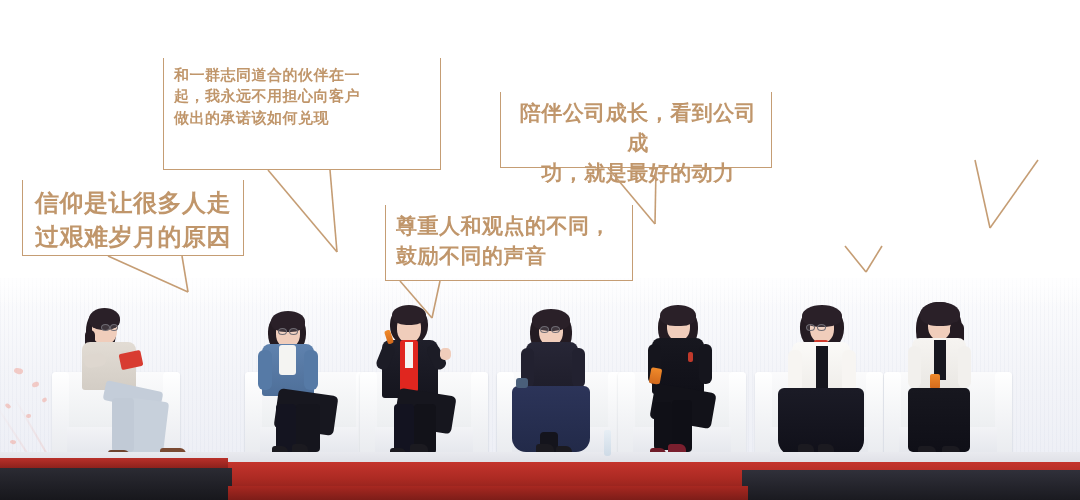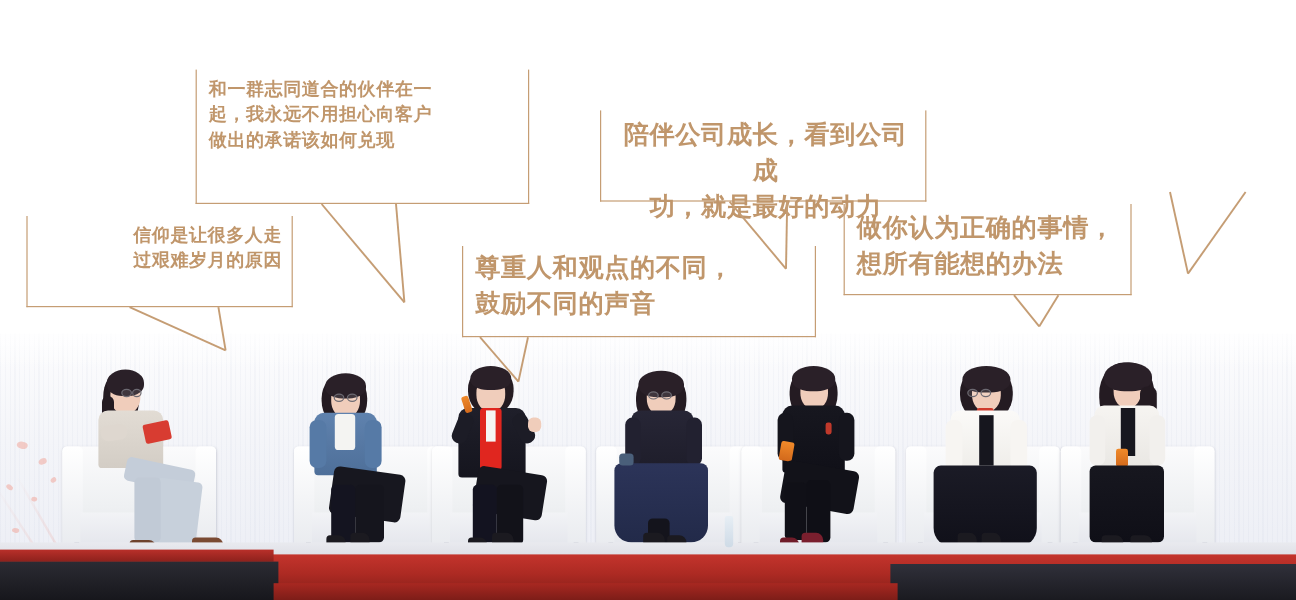--- a/index.html
+++ b/index.html
@@ -347,60 +347,56 @@
 
     <div class="floor"></div>
     <div class="carpet-left"></div>
     <div class="carpet"></div>
     <div class="apron"></div>
     <div class="apron-r"></div>
     <div class="carpet-bottom"></div>
   </div>
 
   <div class="bubble" style="left:22px; top:180px; width:222px; height:76px;">
-    <div class="txt" style="font-size:15px; padding:6px 8px 0 12px;text-align:right;">信仰是让很多人走
+    <div class="txt" style="font-size:24px; padding:6px 8px 0 12px;">信仰是让很多人走
 过艰难岁月的原因</div>
   </div>
   <svg class="tail" style="left:0; top:0; width:1080px; height:500px;">
     <line x1="108" y1="256" x2="188" y2="292"></line>
     <line x1="182" y1="256" x2="188" y2="292"></line>
   </svg>
 
   <div class="bubble" style="left:163px; top:58px; width:278px; height:112px;">
     <div class="txt" style="font-size:15px; padding:6px 6px 0 10px;">和一群志同道合的伙伴在一
 起，我永远不用担心向客户
 做出的承诺该如何兑现</div>
   </div>
   <svg class="tail" style="left:0; top:0; width:1080px; height:500px;">
     <line x1="268" y1="170" x2="337" y2="252"></line>
     <line x1="330" y1="170" x2="337" y2="252"></line>
   </svg>
 
-  <div class="bubble" style="left:385px; top:205px; width:295px; height:76px;font-family:Liberation Mono, monospace;">
+  <div class="bubble" style="left:385px; top:205px; width:248px; height:76px;">
     <div class="txt" style="font-size:21px; padding:6px 6px 0 10px;">尊重人和观点的不同，
 鼓励不同的声音</div>
   </div>
   <svg class="tail" style="left:0; top:0; width:1080px; height:500px;">
     <line x1="400" y1="281" x2="432" y2="318"></line>
     <line x1="440" y1="281" x2="432" y2="318"></line>
   </svg>
 
   <div class="bubble" style="left:500px; top:92px; width:272px; height:76px;">
     <div class="txt" style="font-size:21px; padding:6px 6px 0 10px;text-align:center;">陪伴公司成长，看到公司成
 功，就是最好的动力</div>
   </div>
   <svg class="tail" style="left:0; top:0; width:1080px; height:500px;">
     <line x1="608" y1="168" x2="655" y2="224"></line>
     <line x1="656" y1="168" x2="655" y2="224"></line>
   </svg>
 
-  <div class="bubble" style="left:703px; top:170px; width:240px; height:76px;">
-    <div class="txt" style="font-size:21px; padding:6px 6px 0 10px;">做你认为正确的事情，
-想所有能想的办法</div>
-  </div>
   <svg class="tail" style="left:0; top:0; width:1080px; height:500px;">
     <line x1="845" y1="246" x2="866" y2="272"></line>
     <line x1="882" y1="246" x2="866" y2="272"></line>
   </svg>
 
   <svg class="tail" style="left:0; top:0; width:1080px; height:500px;">
     <line x1="975" y1="160" x2="990" y2="228"></line>
     <line x1="1038" y1="160" x2="990" y2="228"></line>
   </svg>
 

